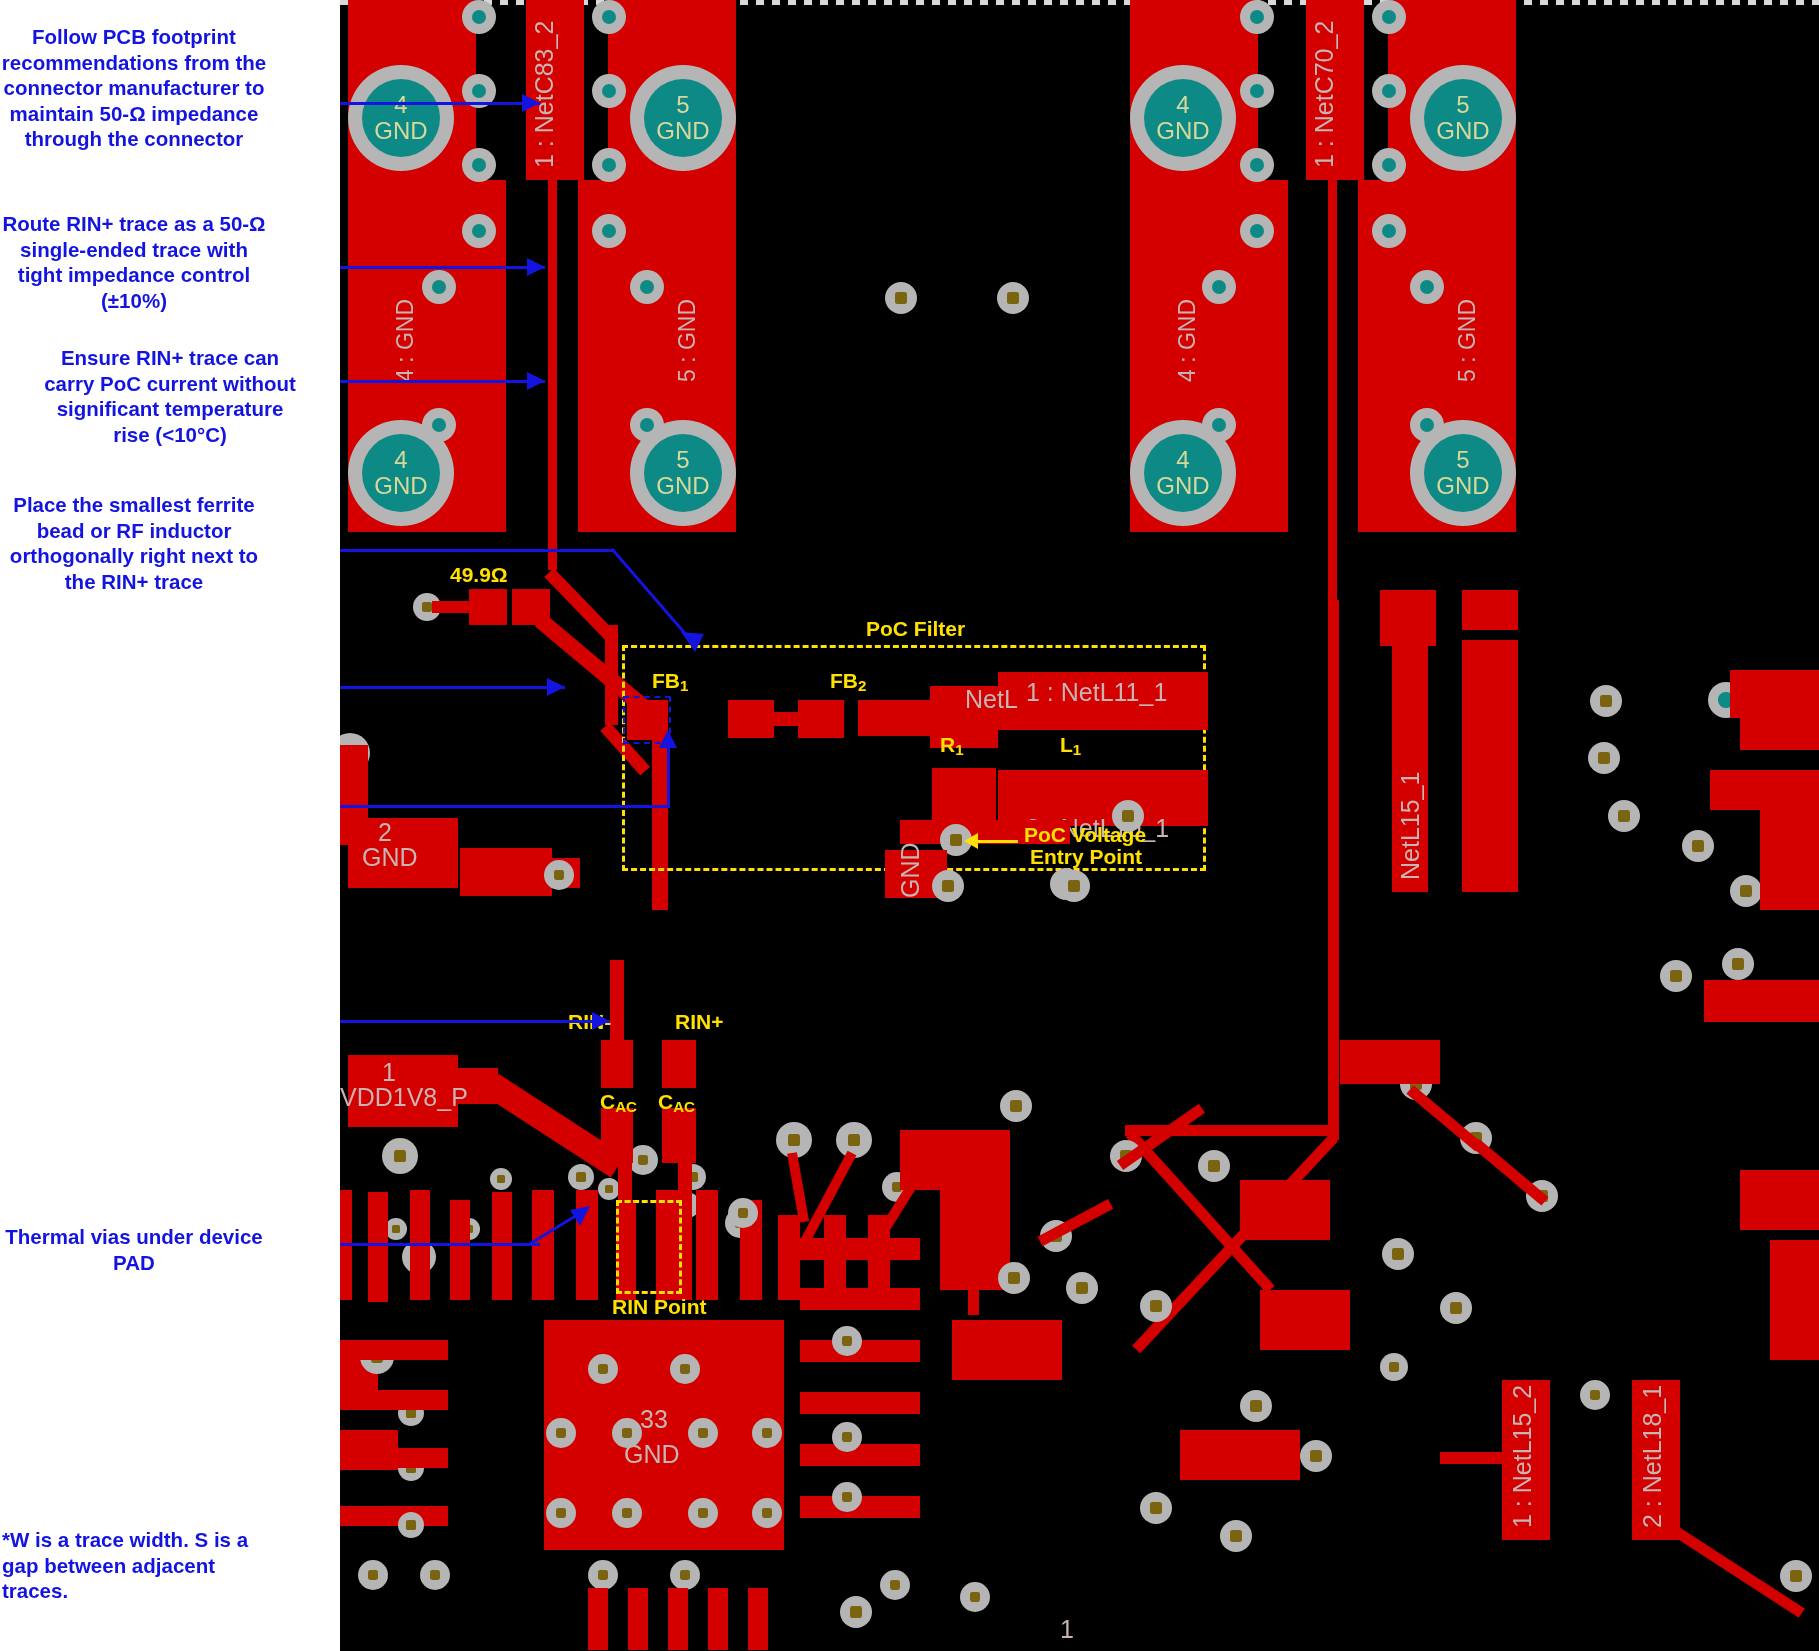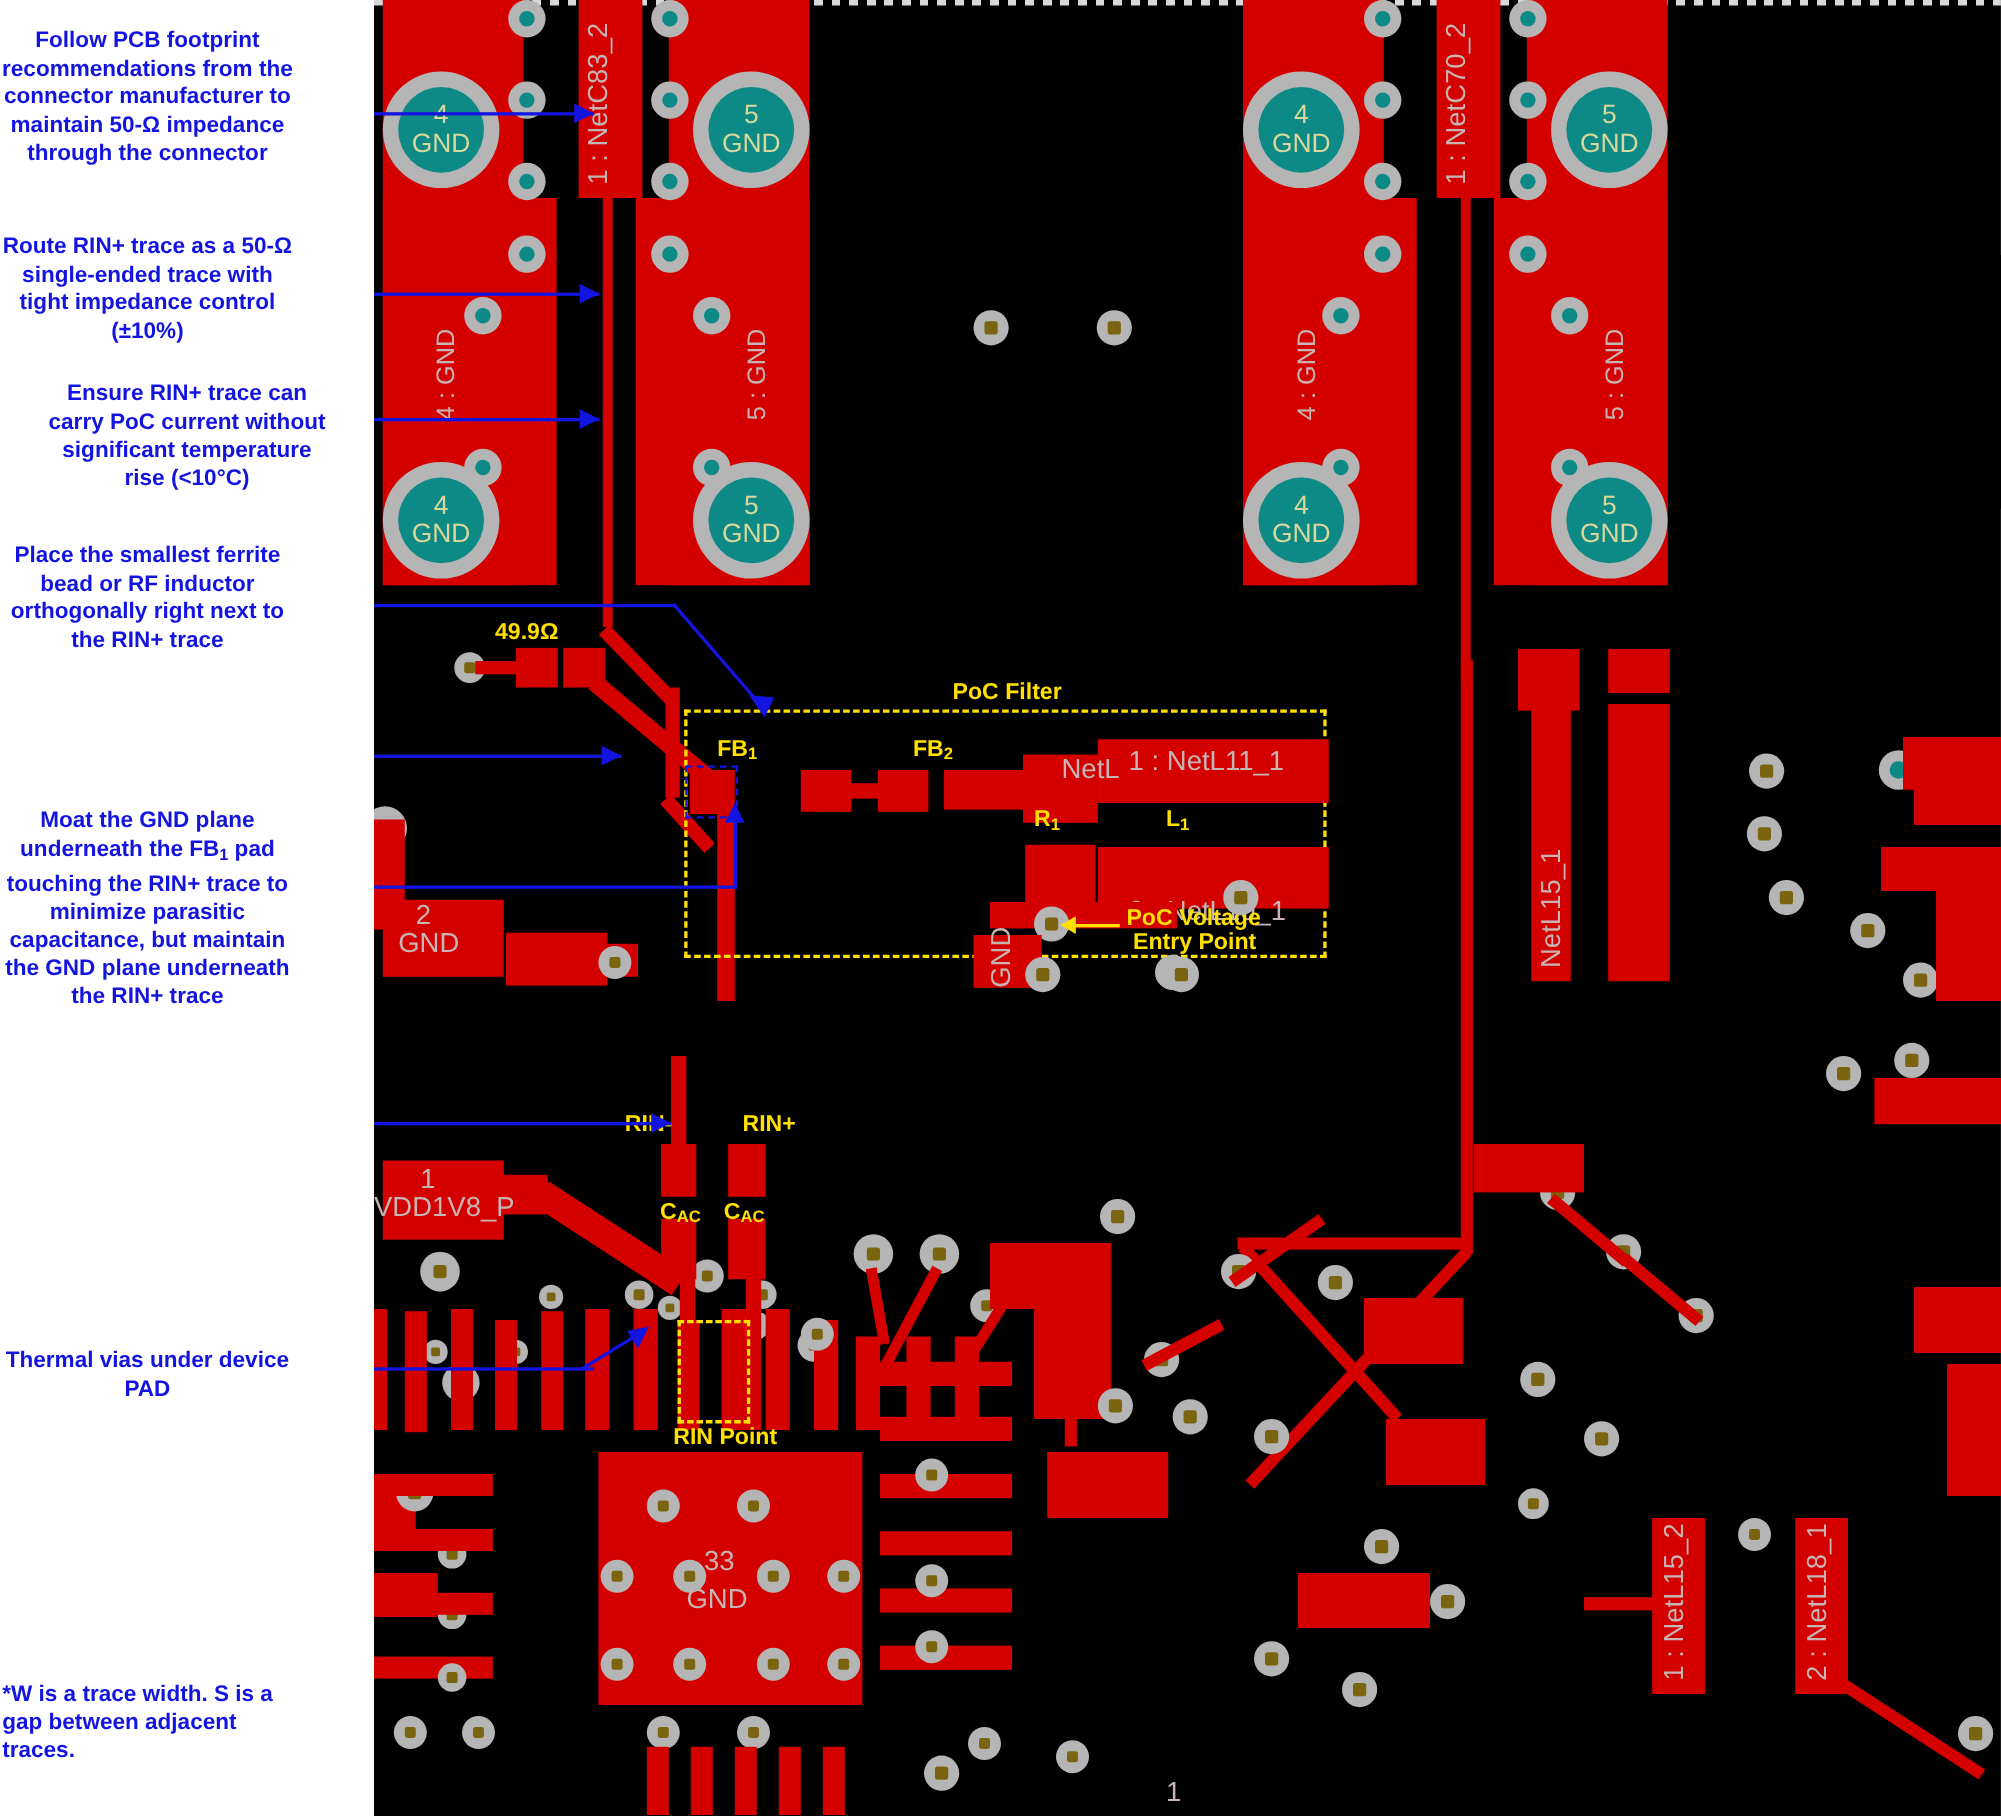--- a/index.html
+++ b/index.html
@@ -546,23 +546,20 @@
     </div>
     <div class="ann" style="top:211px;">
       <span>Route RIN+ trace as a 50-Ω single-ended trace with tight impedance control (±10%)</span>
     </div>
     <div class="ann" style="top:345px;margin-left:36px;">
       <span>Ensure RIN+ trace can carry PoC current without significant temperature rise (&lt;10°C)</span>
     </div>
     <div class="ann" style="top:492px;">
       <span>Place the smallest ferrite bead or RF inductor orthogonally right next to  the RIN+ trace</span>
     </div>
-    <div class="ann" style="top:733px;">
-      <span>Moat the GND plane underneath the FB<sub>1</sub> pad touching the RIN+ trace to minimize parasitic capacitance, but maintain the GND plane underneath the RIN+ trace</span>
-    </div>
     <div class="ann" style="top:1224px;">
       <span>Thermal vias under device PAD</span>
     </div>
     <div class="ann left-al" style="top:1527px;">
       <span>*W is a trace width.  S is a gap between adjacent traces.</span>
     </div>
   </div>
 
   <div class="leader lead-h" style="left:240px;top:102px;width:300px;"></div>
   <div class="arrowhead" style="left:522px;top:94px;"></div>

